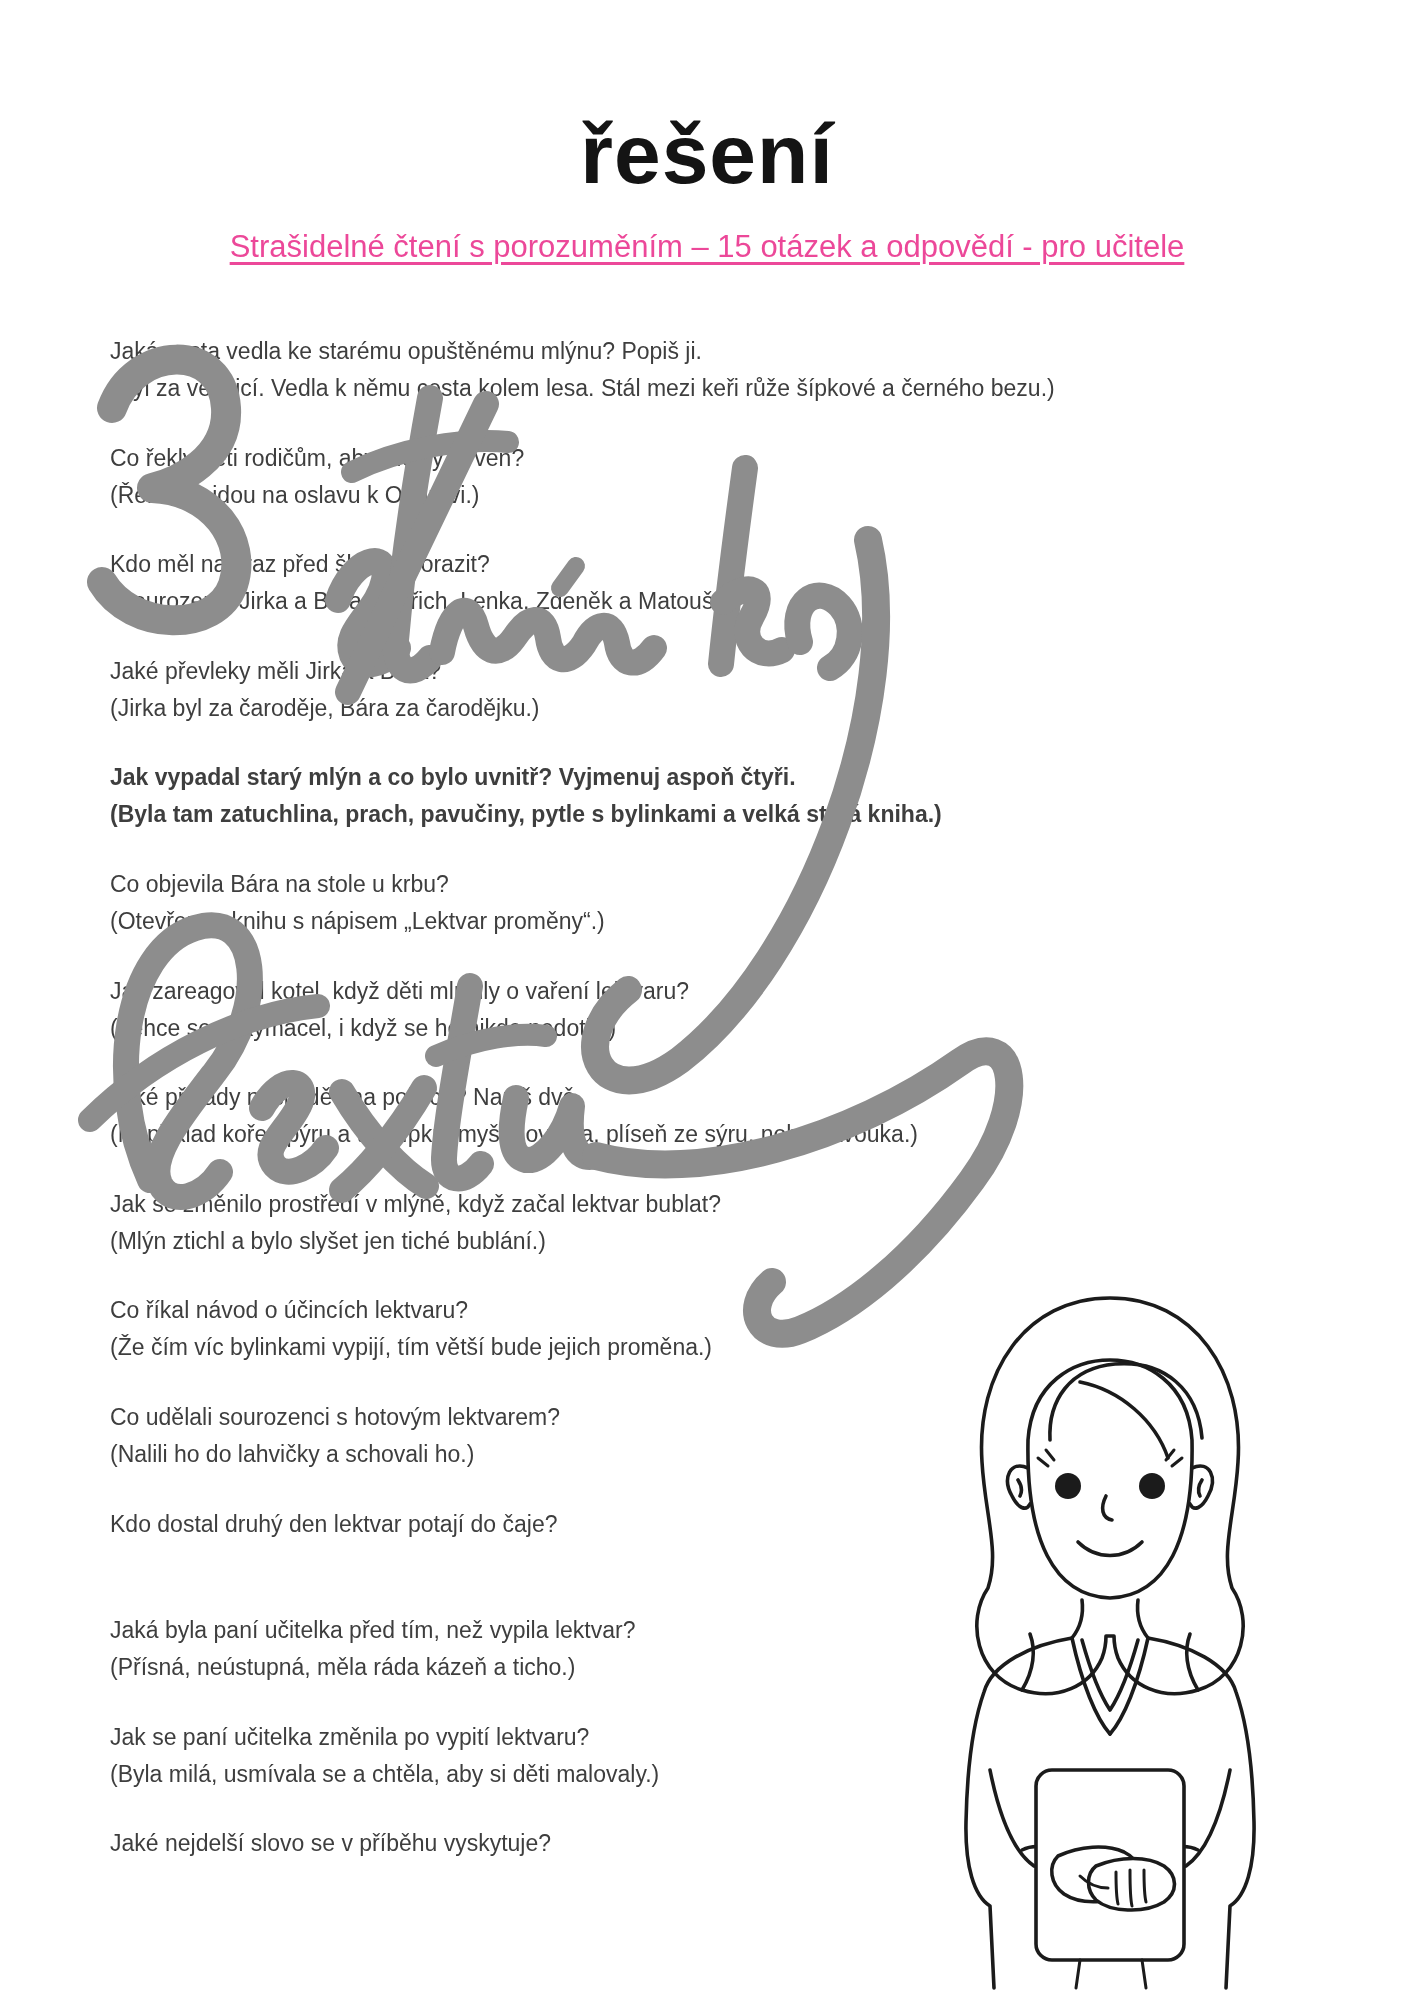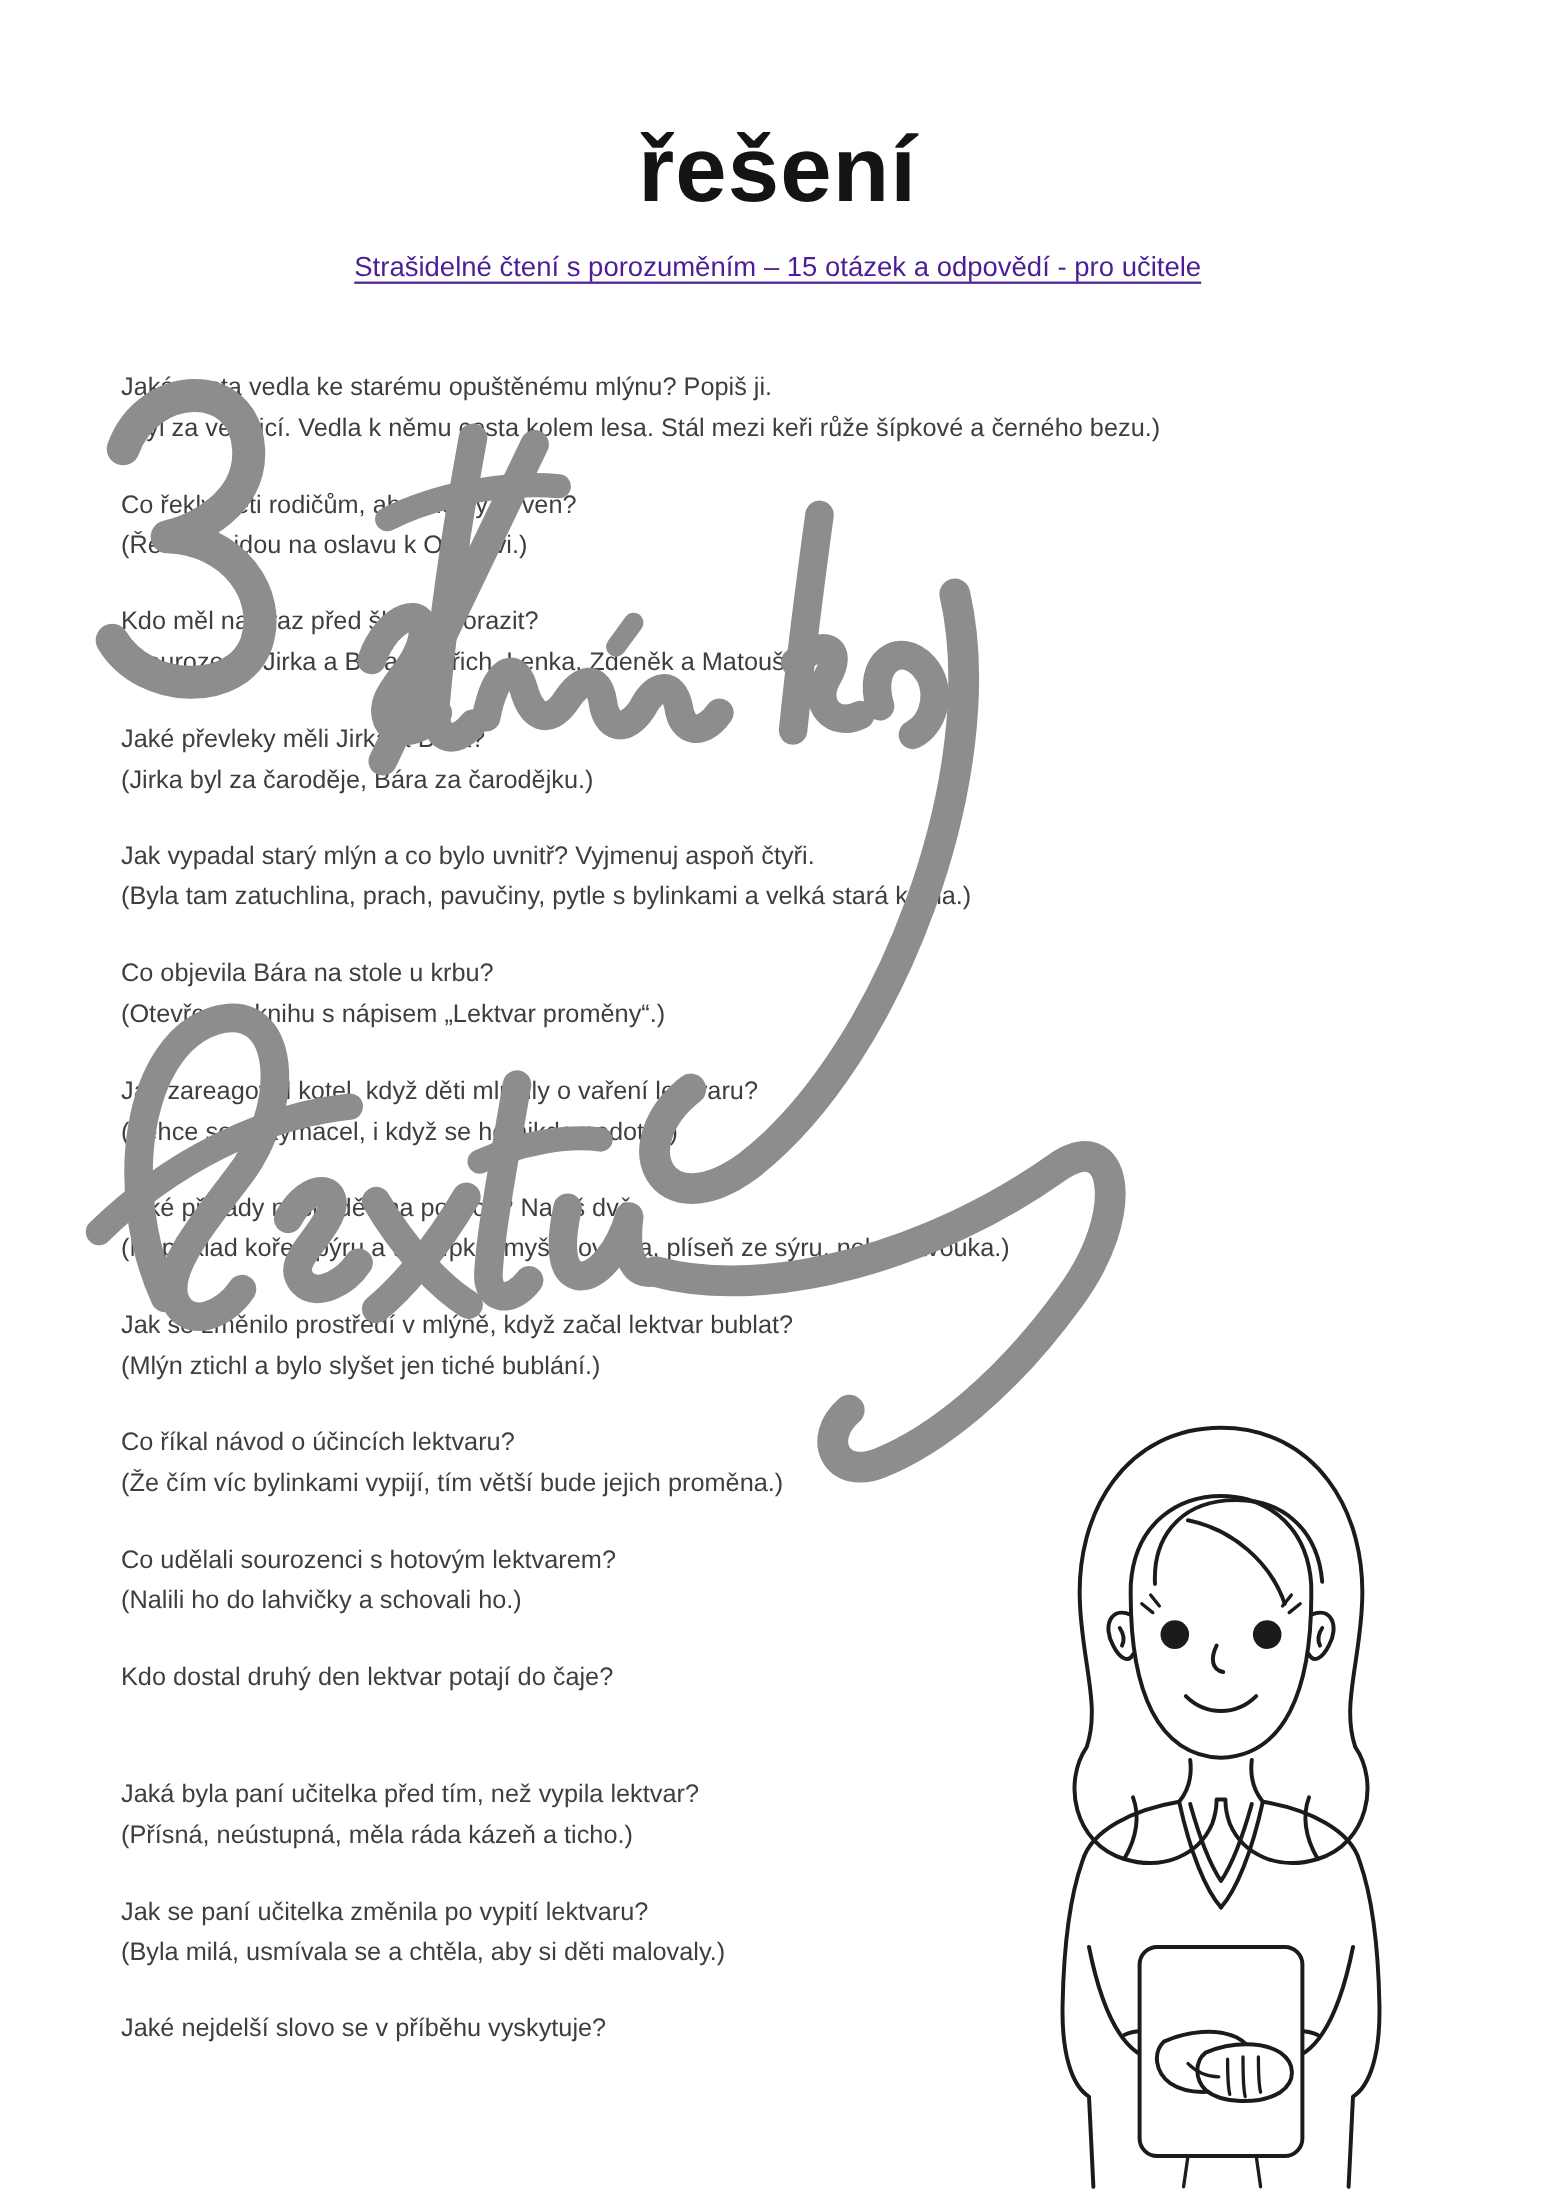--- a/index.html
+++ b/index.html
@@ -6,21 +6,21 @@
   .page{
     position:relative;width:1414px;height:2000px;background:#ffffff;
     overflow:hidden;font-family:"Liberation Sans",sans-serif;
   }
   .title{
     position:absolute;top:50px;left:0;right:0;text-align:center;
     font-size:84px;font-weight:700;color:#141414;letter-spacing:1px;line-height:1.15;
   }
   .subtitle{
     position:absolute;top:229px;left:0;right:0;text-align:center;
-    font-size:25px;color:#4c1d95;text-decoration:underline;text-underline-offset:5px;
+    font-size:31px;color:#ec4899;text-decoration:underline;text-underline-offset:5px;
   }
   .qa-block{
     position:absolute;left:110px;width:1250px;
     font-size:23px;line-height:37px;color:#3e3e3e;white-space:nowrap;
   }
   .qa-block .q{display:block;}
   .qa-block .a{display:block;}
   .figure-svg{position:absolute;left:930px;top:1290px;z-index:2;}
   .watermark-svg{position:absolute;left:0;top:0;z-index:5;pointer-events:none;}
 </style>
@@ -43,21 +43,21 @@
       <span class="a">(Řekli, že jdou na oslavu k Ondrovi.)</span>
     </div>
       <div class="qa-block" style="top: 546.2px;">
       <span class="q">Kdo měl na sraz před školou dorazit?</span>
       <span class="a">(Sourozenci Jirka a Bára, Oldřich, Lenka, Zdeněk a Matouš.)</span>
     </div>
       <div class="qa-block" style="top: 652.8px;">
       <span class="q">Jaké převleky měli Jirka a Bára?</span>
       <span class="a">(Jirka byl za čaroděje, Bára za čarodějku.)</span>
     </div>
-      <div class="qa-block" style="top: 759.4px;">
+      <div class="qa-block" style="top: 759.4px; font-weight: bold;">
       <span class="q">Jak vypadal starý mlýn a co bylo uvnitř? Vyjmenuj aspoň čtyři.</span>
       <span class="a">(Byla tam zatuchlina, prach, pavučiny, pytle s bylinkami a velká stará kniha.)</span>
     </div>
       <div class="qa-block" style="top: 866px;">
       <span class="q">Co objevila Bára na stole u krbu?</span>
       <span class="a">(Otevřenou knihu s nápisem „Lektvar proměny“.)</span>
     </div>
       <div class="qa-block" style="top: 972.6px;">
       <span class="q">Jak zareagoval kotel, když děti mluvily o vaření lektvaru?</span>
       <span class="a">(Lehce se zakymácel, i když se ho nikdo nedotkl.)</span>

